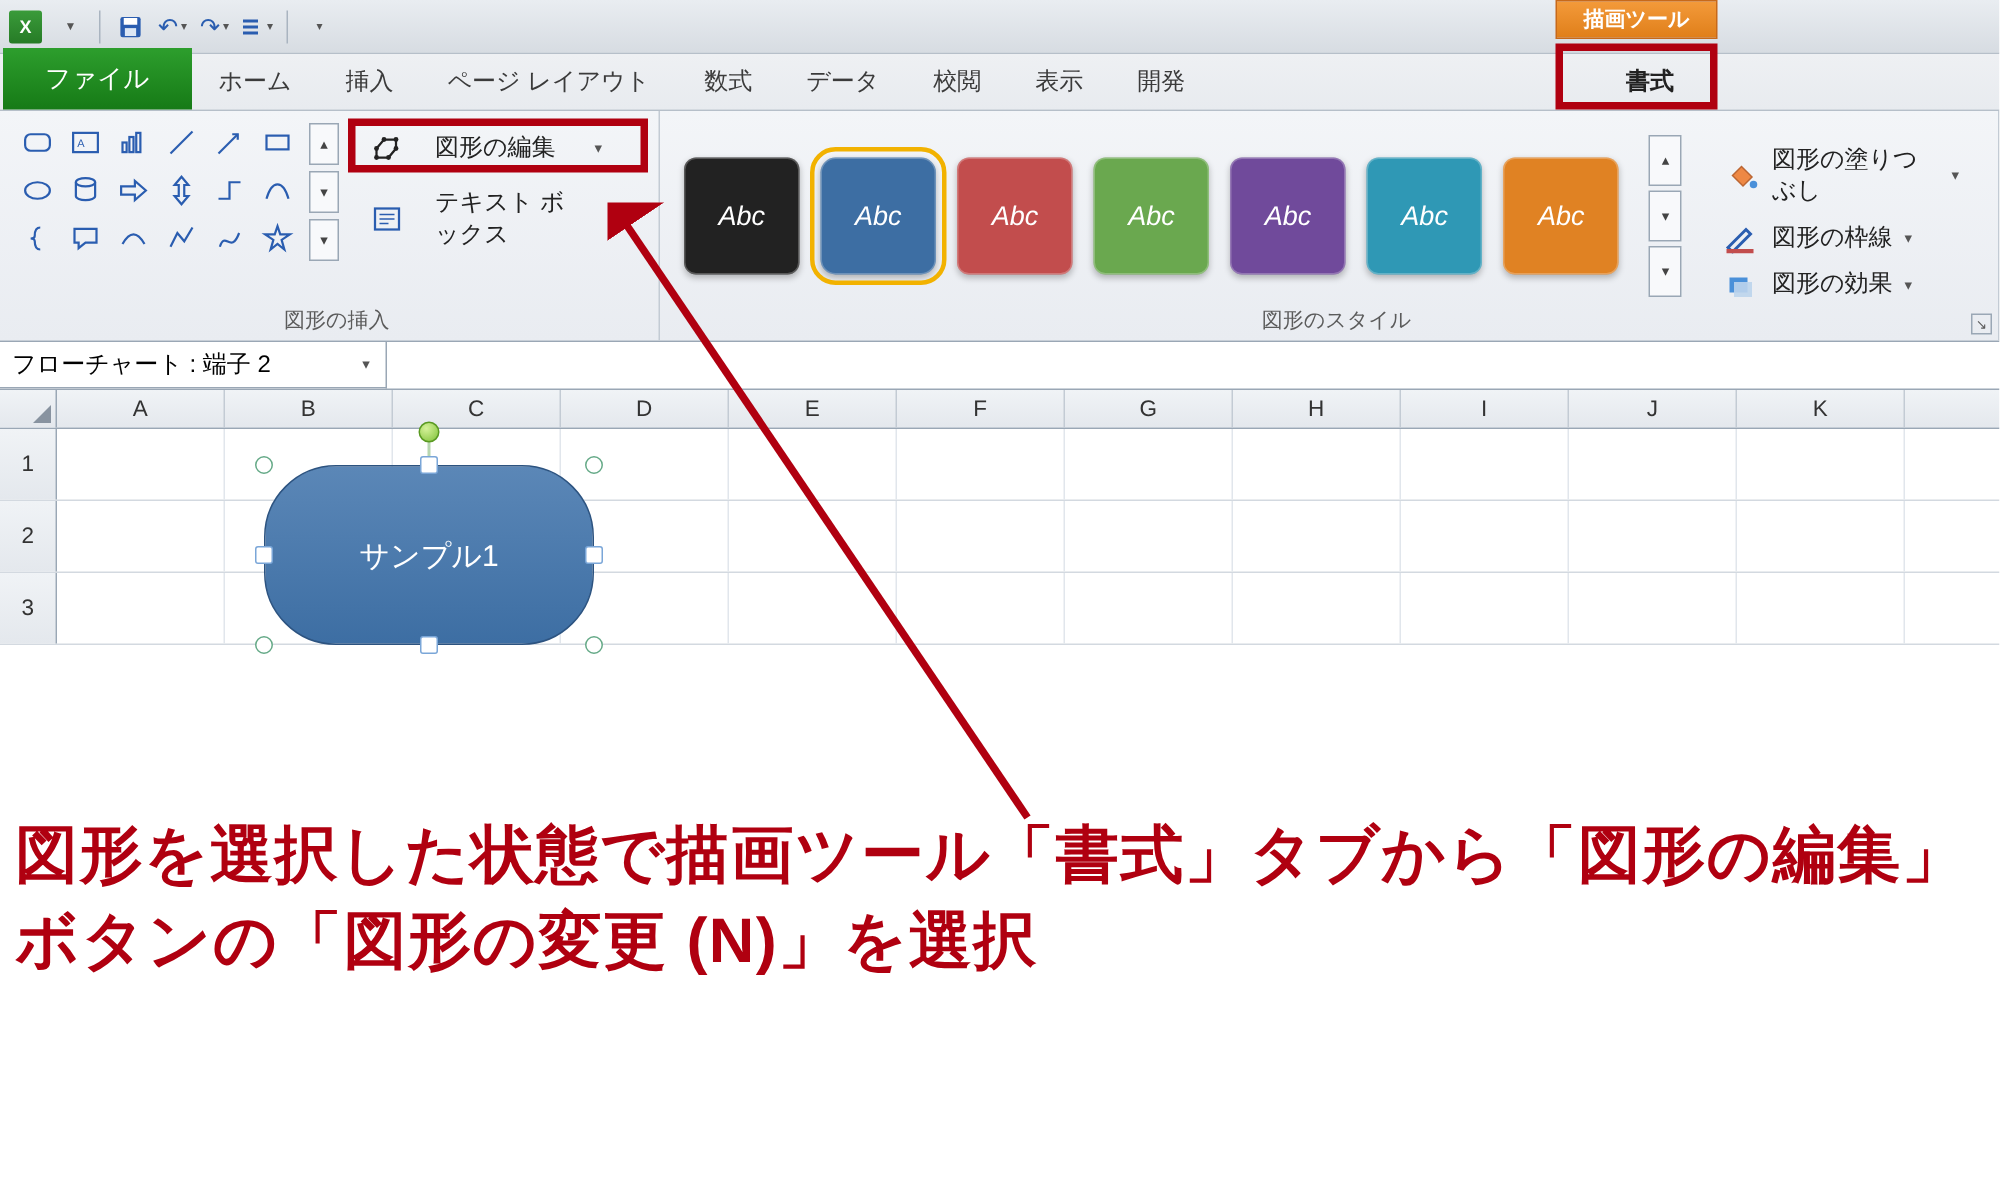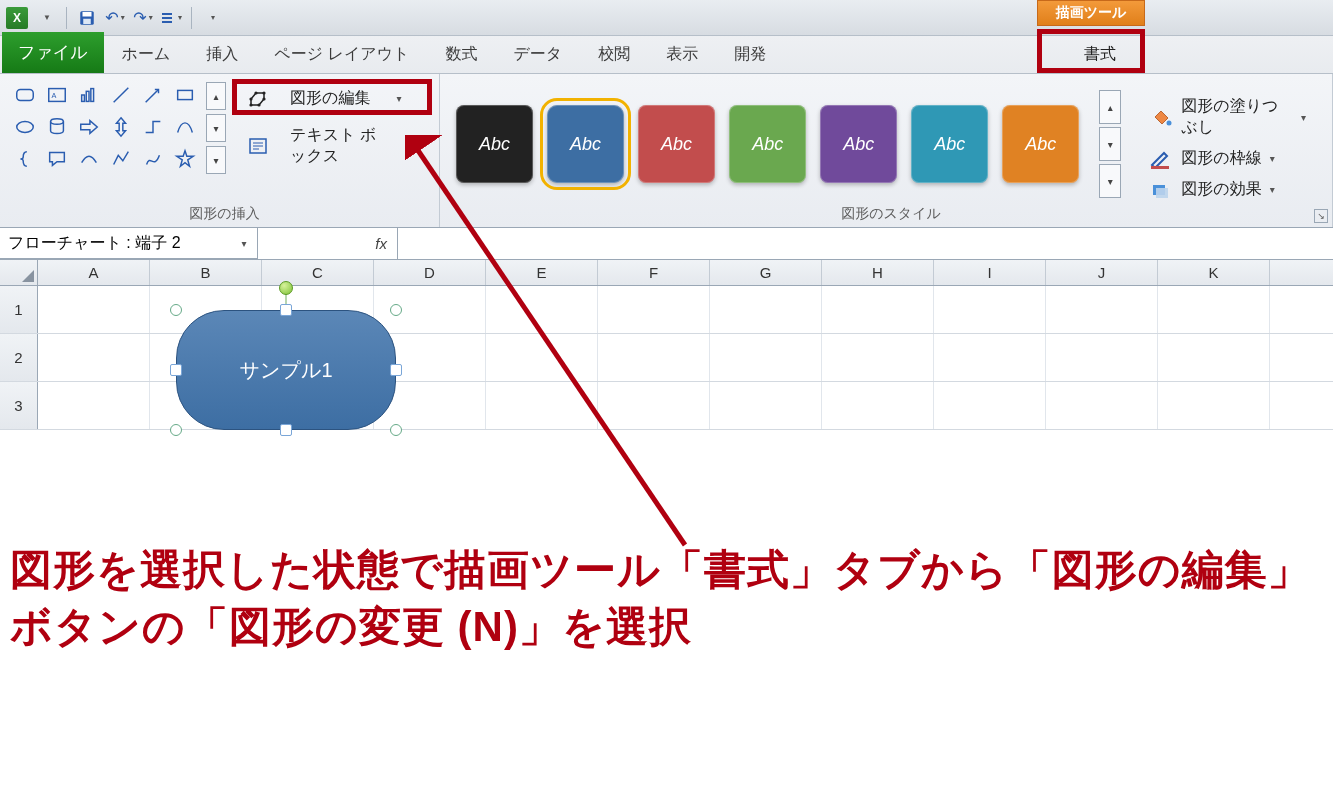--- a/index.html
+++ b/index.html
@@ -61,30 +61,31 @@
   .tab {
     padding:9px 18px 8px;
     font-size:16px;
     color:#3b3b3b;
     cursor:default;
   }
   .tab.file {
     background:linear-gradient(#2d9e2d,#167a16);
     color:#fff;
     border-radius:0 0 0 0;
-    padding:9px 16px;
+    padding:9px 28px;
     margin-left:2px;
     font-size:17px;
   }
   .tab.format {
     position:absolute;
     right:188px;
     width:90px;
     text-align:center;
     color:#222;
+    font-weight:bold;
   }
   
   .ribbon {
     height:154px;
     background:linear-gradient(#f3f5f8,#e9ecf1);
     border-bottom:1px solid #9aa7b5;
     display:flex;
     position:relative;
   }
   .group {
@@ -571,23 +572,20 @@
 </div>
 
 <div class="highlight hl-edit"></div>
 <div class="highlight hl-format"></div>
 
 <div class="formula-bar">
   <div class="name-box">
     <span>フローチャート : 端子 2</span>
     <span class="nb-drop">▾</span>
   </div>
-  <div class="fb-btns">
-      <span>fx</span>
-    </div>
   <div class="fb-input"></div>
 </div>
 
 <div class="grid-area">
   <div class="col-headers">
     <div class="corner"></div>
     <div class="col-h">A</div>
     <div class="col-h">B</div>
     <div class="col-h">C</div>
     <div class="col-h">D</div>

